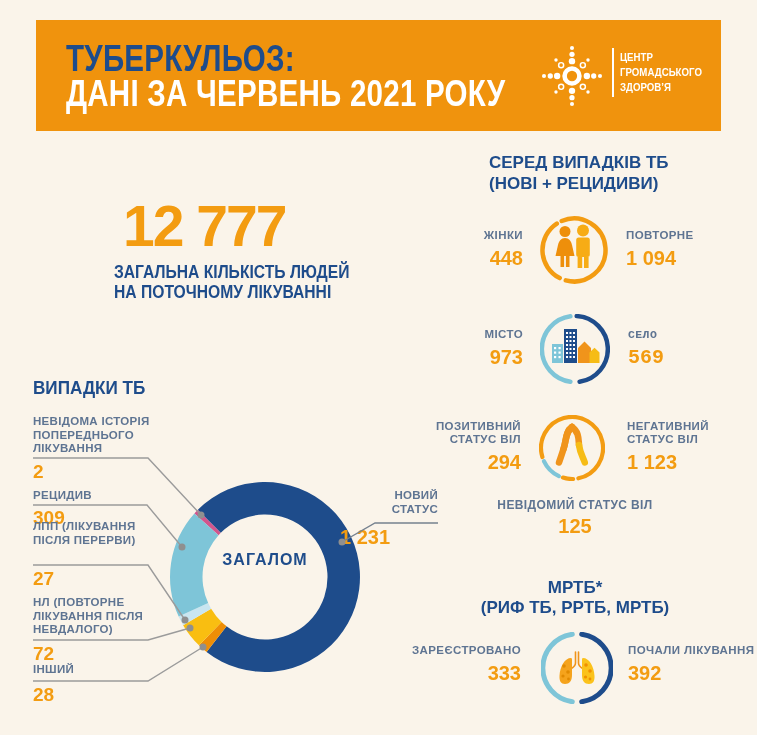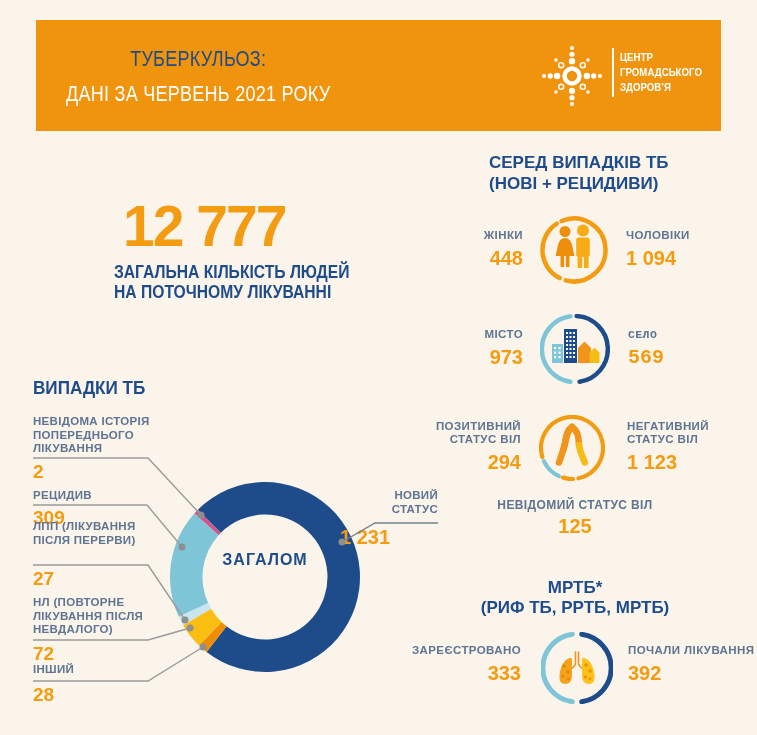--- a/index.html
+++ b/index.html
@@ -3,21 +3,21 @@
 <meta charset="utf-8">
 <style>
   html,body{margin:0;padding:0;}
   .page{
     position:relative; width:757px; height:735px; overflow:hidden;
     background:var(--background,#FAF4EA);
     font-family:"Liberation Sans","DejaVu Sans",sans-serif;
   }
   
   .banner{position:absolute;left:36px;top:20px;width:685px;height:111px;background:var(--orange,#F0930D);}
-  .banner-title{position:absolute;left:30px;top:21px;font-weight:normal;font-size:22px;line-height:35px;letter-spacing:.3px;text-align:center;}
+  .banner-title{position:absolute;left:30px;top:21px;font-weight:bold;font-size:36px;line-height:35px;letter-spacing:.3px;}
   .banner-title .line{display:block;transform:scaleX(.82);transform-origin:left;white-space:nowrap;}
   .banner-title .l1{color:var(--dark-blue,#1E4C8B);}
   .banner-title .l2{color:#FFFFFF;}
   .logo{position:absolute;left:504px;top:24px;width:180px;height:70px;}
   .logo-divider{position:absolute;left:72px;top:4px;width:2px;height:49px;background:#FFFFFF;}
   .logo-text{position:absolute;left:80px;top:6px;color:#FFFFFF;font-weight:bold;font-size:11px;line-height:15px;white-space:pre-line;transform:scaleX(.88);transform-origin:left;}
   
   .big-number{position:absolute;left:123px;top:190px;color:var(--accent,#F39C11);font-weight:bold;font-size:57px;line-height:72px;letter-spacing:-2px;white-space:nowrap;}
   .big-caption{position:absolute;left:114px;top:262px;color:var(--dark-blue,#1E4C8B);font-weight:bold;font-size:18px;line-height:20px;white-space:pre-line;transform:scaleX(.87);transform-origin:left;}
   
@@ -195,21 +195,21 @@
       <rect x="26.9" y="41" width="3.6" height="11"></rect>
     </g>
     <g fill="#F7AC15">
       <circle cx="44" cy="15.5" r="6"></circle>
       <rect x="37.2" y="22.5" width="13.6" height="19.5" rx="2.5"></rect>
       <rect x="38.6" y="42" width="4.6" height="11"></rect>
       <rect x="45" y="42" width="4.6" height="11"></rect>
     </g>
   </svg>
   <div class="stat g-right">
-    <div class="s-label">ЧОЛОВІКИ</div>
+    <div class="s-label">ПОВТОРНЕ</div>
     <div class="s-value">1 094</div>
   </div>
 
   <div class="stat right-align c-left">
     <div class="s-label">МІСТО</div>
     <div class="s-value">973</div>
   </div>
   <svg class="row-icon icon-city" viewBox="0 0 70 70">
     <g fill="none" stroke-width="4.5" stroke-linecap="round">
       <path d="M36.7,2.1 A33,33 0 0 1 39.6,67.7" stroke="#1E4C8B"></path>

